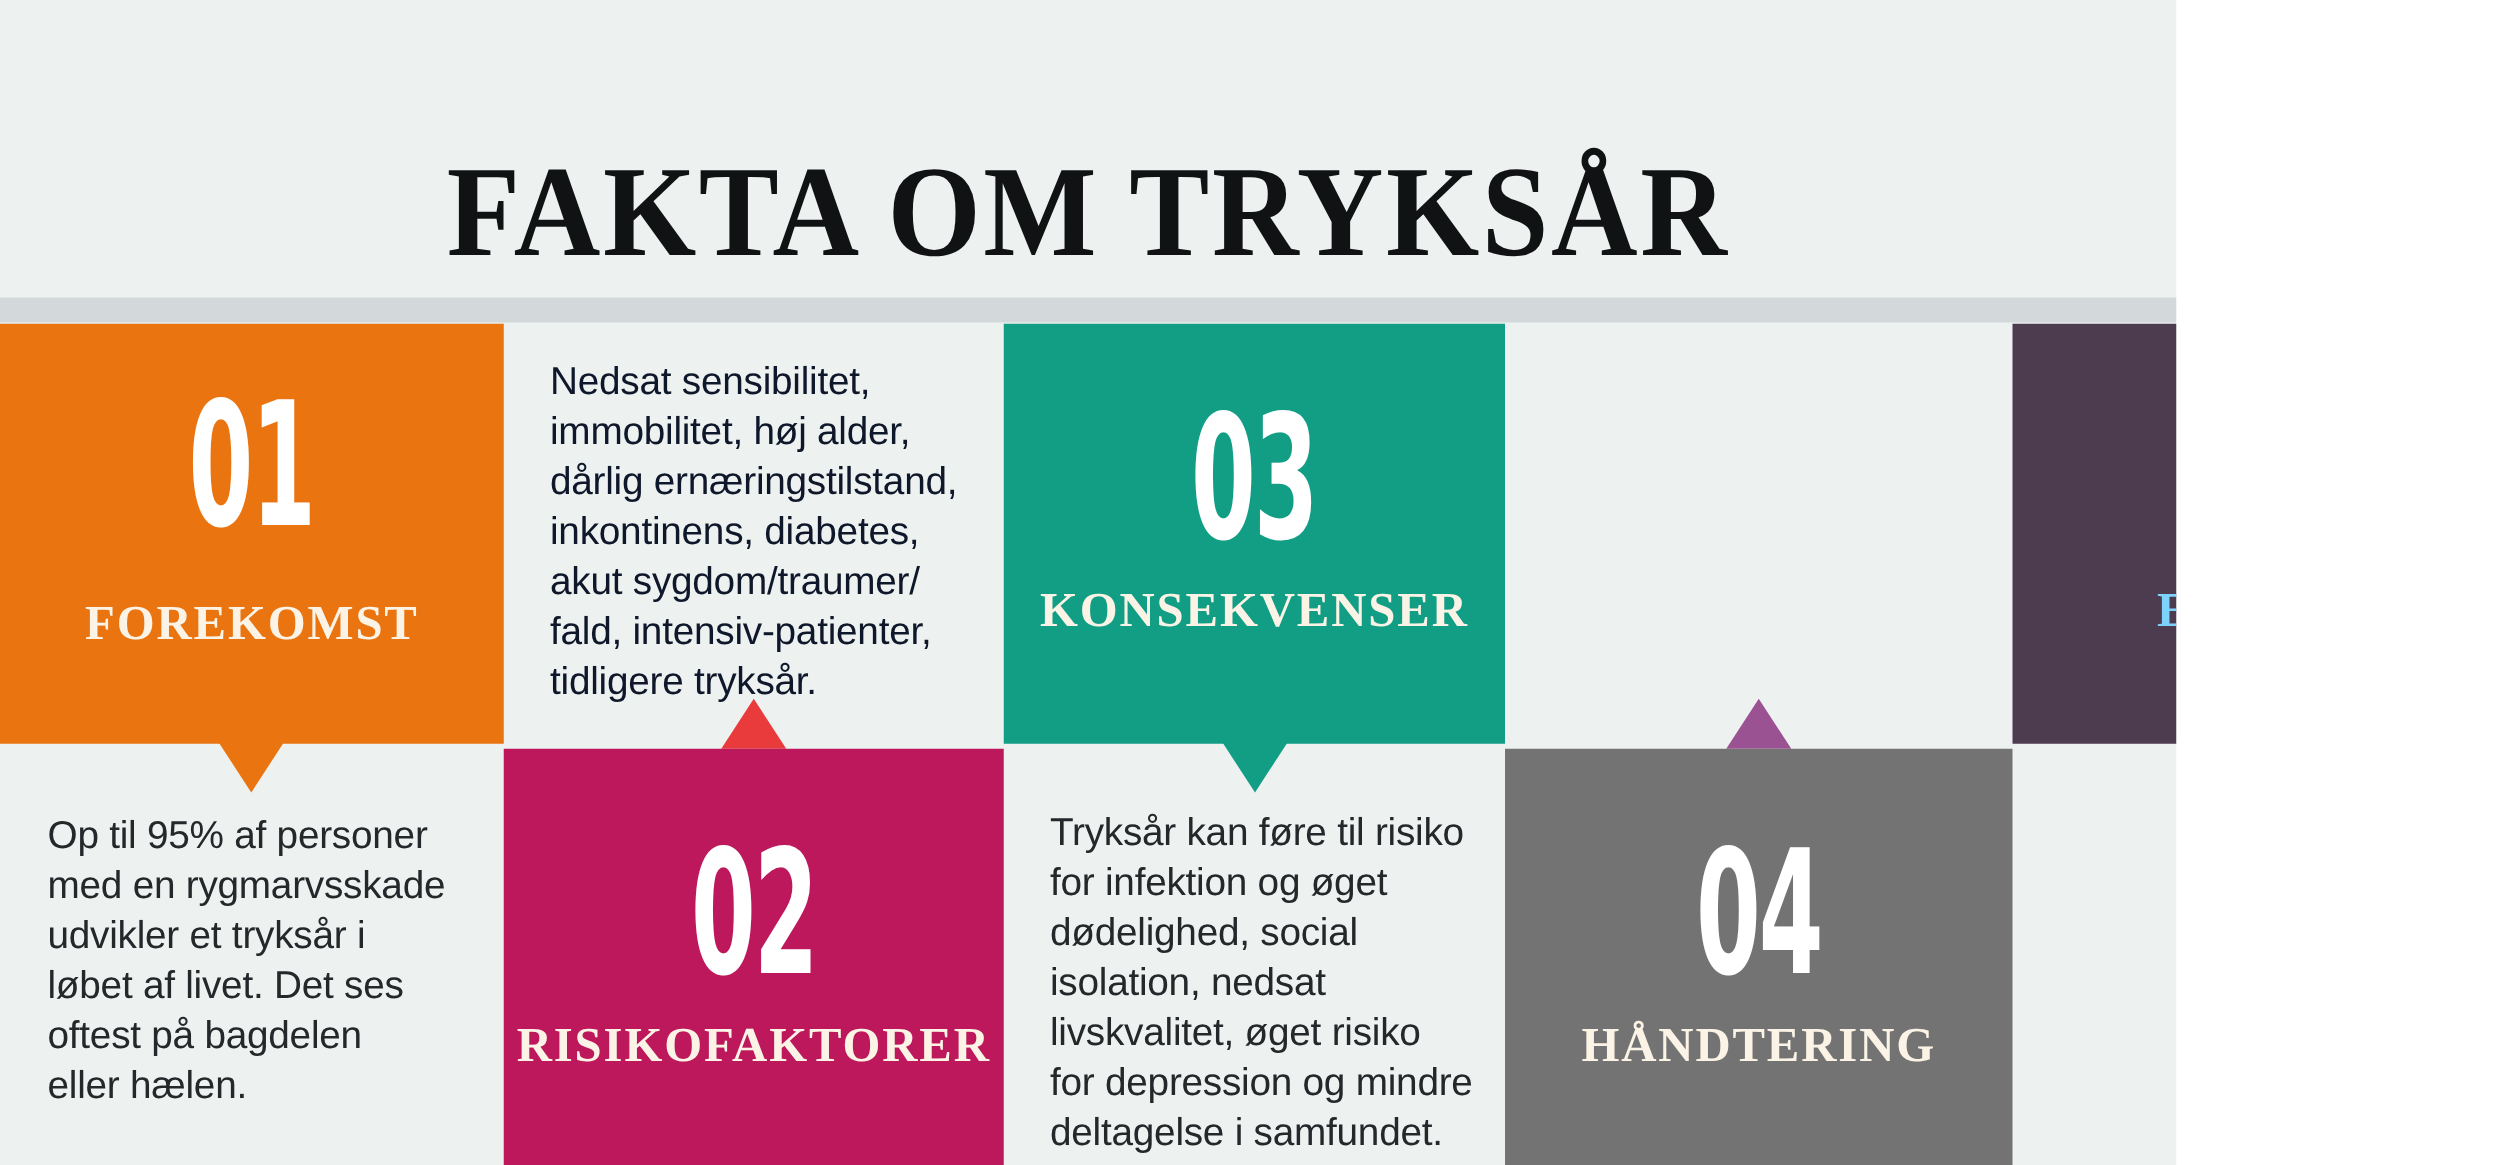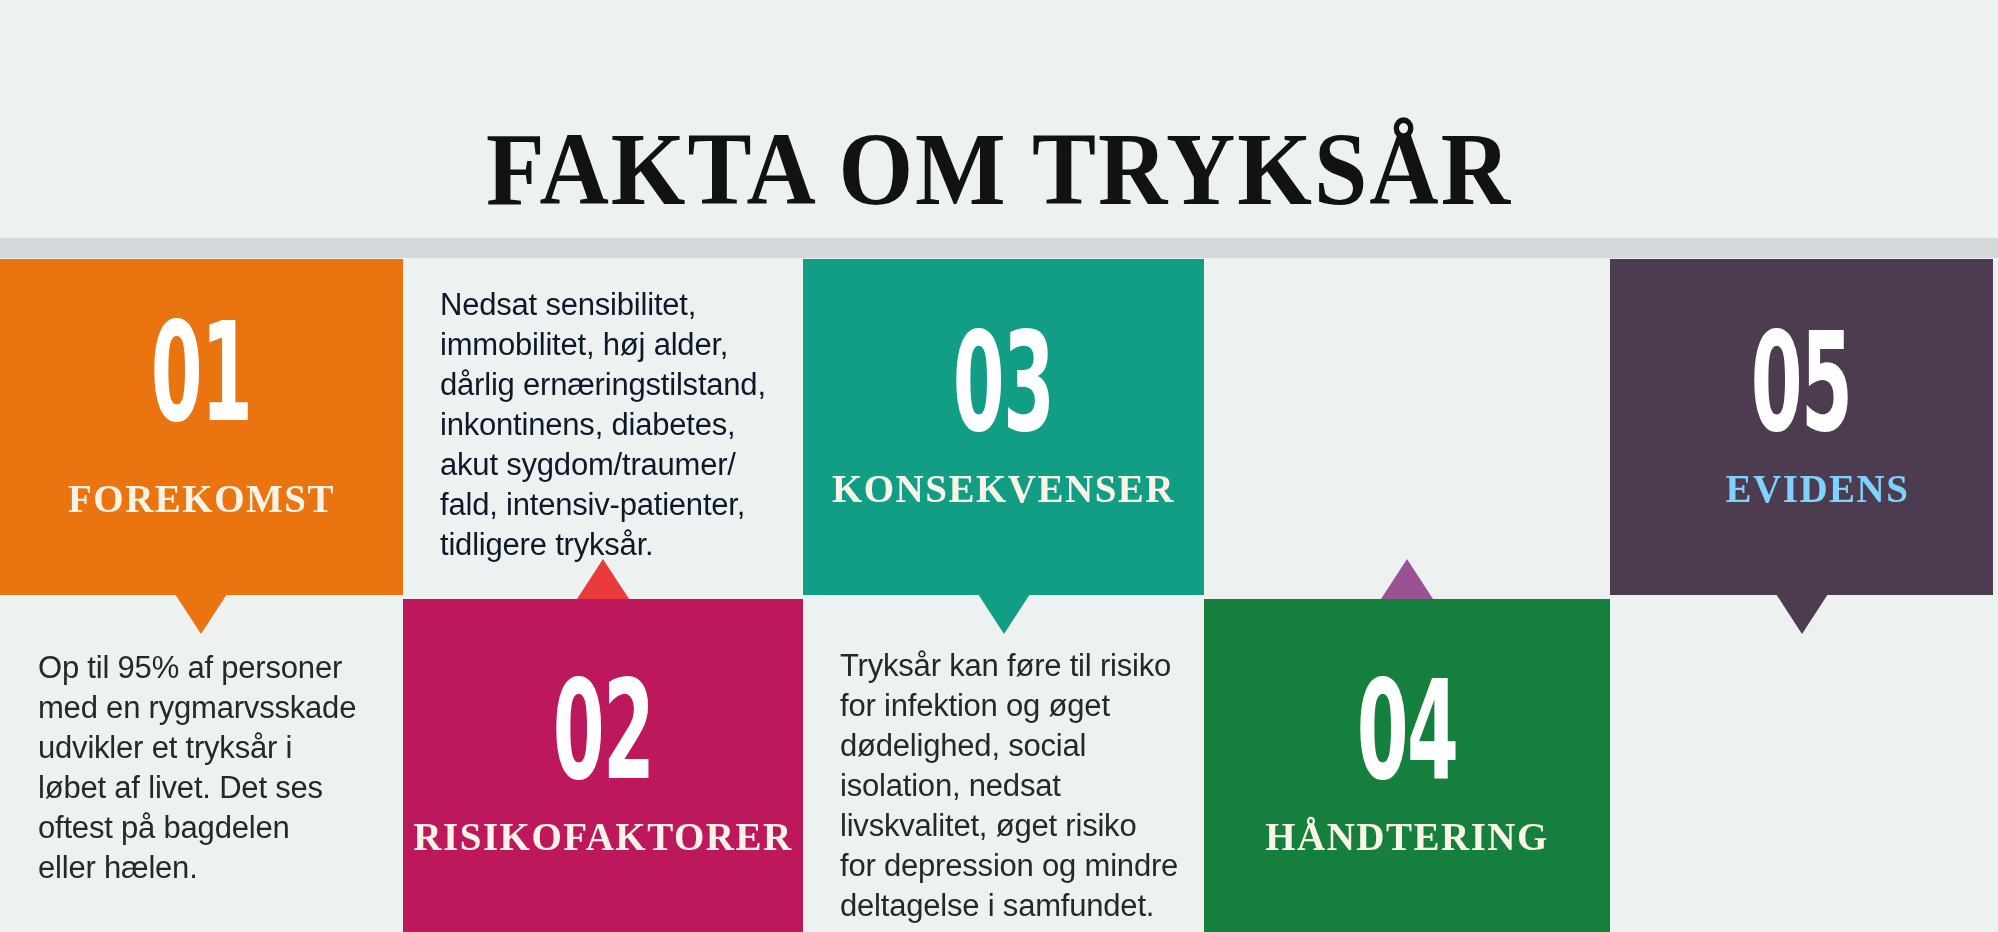--- a/index.html
+++ b/index.html
@@ -1,18 +1,18 @@
 <!DOCTYPE html>
 <html><head>
 <meta charset="utf-8">
 <style>
   html,body{margin:0;padding:0;}
   .canvas{
     position:relative;
-    width:1998px;height:932px;
+    width:1741px;height:932px;
     overflow:hidden;
     font-family:"Liberation Sans",sans-serif;
   }
   .page-title{
     position:absolute;
     left:0;top:42px;width:100%;
     text-align:center;
     font-family:"Liberation Serif","DejaVu Serif",serif;
     font-weight:bold;
     font-size:96px;
@@ -125,21 +125,21 @@
   <div class="arr arr-down a2" style="border-top-color: rgb(17, 158, 133);"></div>
   <div class="txt t2" style="color: rgb(37, 39, 42);">Tryksår kan føre til risiko
 for infektion og øget
 dødelighed, social
 isolation, nedsat
 livskvalitet, øget risiko
 for depression og mindre
 deltagelse i samfundet.</div>
 
   <div class="arr arr-up a3" style="border-bottom-color: rgb(155, 82, 146);"></div>
-  <div class="box box-bottom b3" style="background-color: #15803d;">
+  <div class="box box-bottom b3" style="background-color: #737373;">
     <div class="num" style="color: rgb(255, 255, 255);">04</div>
     <div class="lbl" style="color: rgb(251, 244, 230);">HÅNDTERING</div>
   </div>
 
   <div class="box box-top b4" style="background-color: rgb(77, 60, 80);">
     <div class="num" style="color: rgb(255, 255, 255);">05</div>
     <div class="lbl" style="color: #7dd3fc; margin-left: 32px;">EVIDENS</div>
   </div>
   <div class="arr arr-down a4" style="border-top-color: rgb(77, 60, 80);"></div>
 

